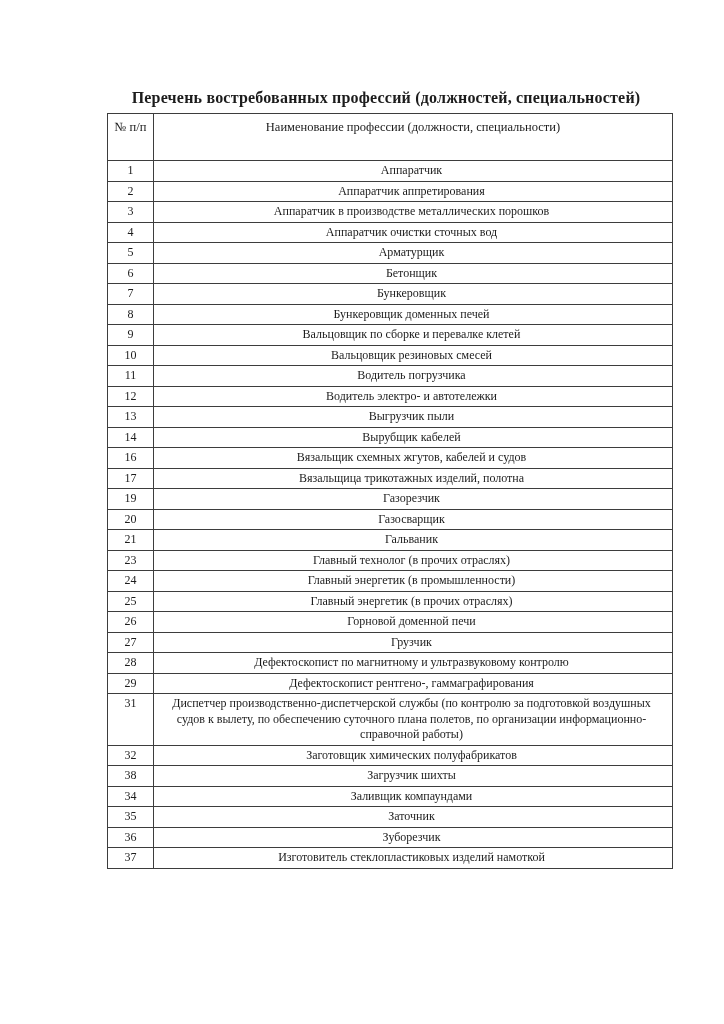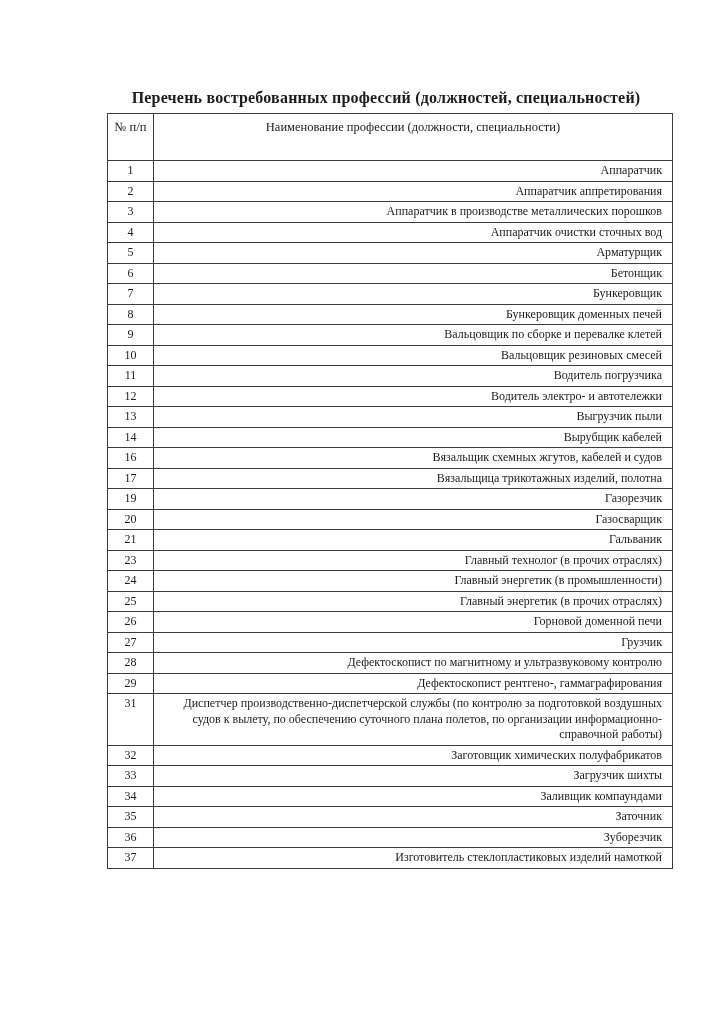--- a/index.html
+++ b/index.html
@@ -51,21 +51,21 @@
     text-align: center;
     font-size: 12.5px;
   }
   .doc-table th.col-num { width: 46px; text-align: center; }
   .doc-table td.cell-num {
     text-align: center;
     vertical-align: top;
     padding: 2px 2px;
   }
   .doc-table td.cell-name {
-    text-align: right;
+    text-align: center;
     vertical-align: top;
     padding: 2px 10px 2px 7px;
   }
   .doc-table tbody tr { height: 20px; }
 </style>
 </head>
 <body>
 
 <div class="page">
   <h1 class="doc-title">Перечень востребованных профессий (должностей, специальностей)</h1>
@@ -216,21 +216,21 @@
     <td class="cell-num">31</td>
     <td class="cell-name">Диспетчер производственно-диспетчерской службы (по контролю за подготовкой воздушных судов к вылету, по обеспечению суточного плана полетов, по организации информационно-справочной работы)</td>
   </tr>
 
   <tr>
     <td class="cell-num">32</td>
     <td class="cell-name">Заготовщик химических полуфабрикатов</td>
   </tr>
 
   <tr>
-    <td class="cell-num">33</td>
+    <td class="cell-num">38</td>
     <td class="cell-name">Загрузчик шихты</td>
   </tr>
 
   <tr>
     <td class="cell-num">34</td>
     <td class="cell-name">Заливщик компаундами</td>
   </tr>
 
   <tr>
     <td class="cell-num">35</td>

